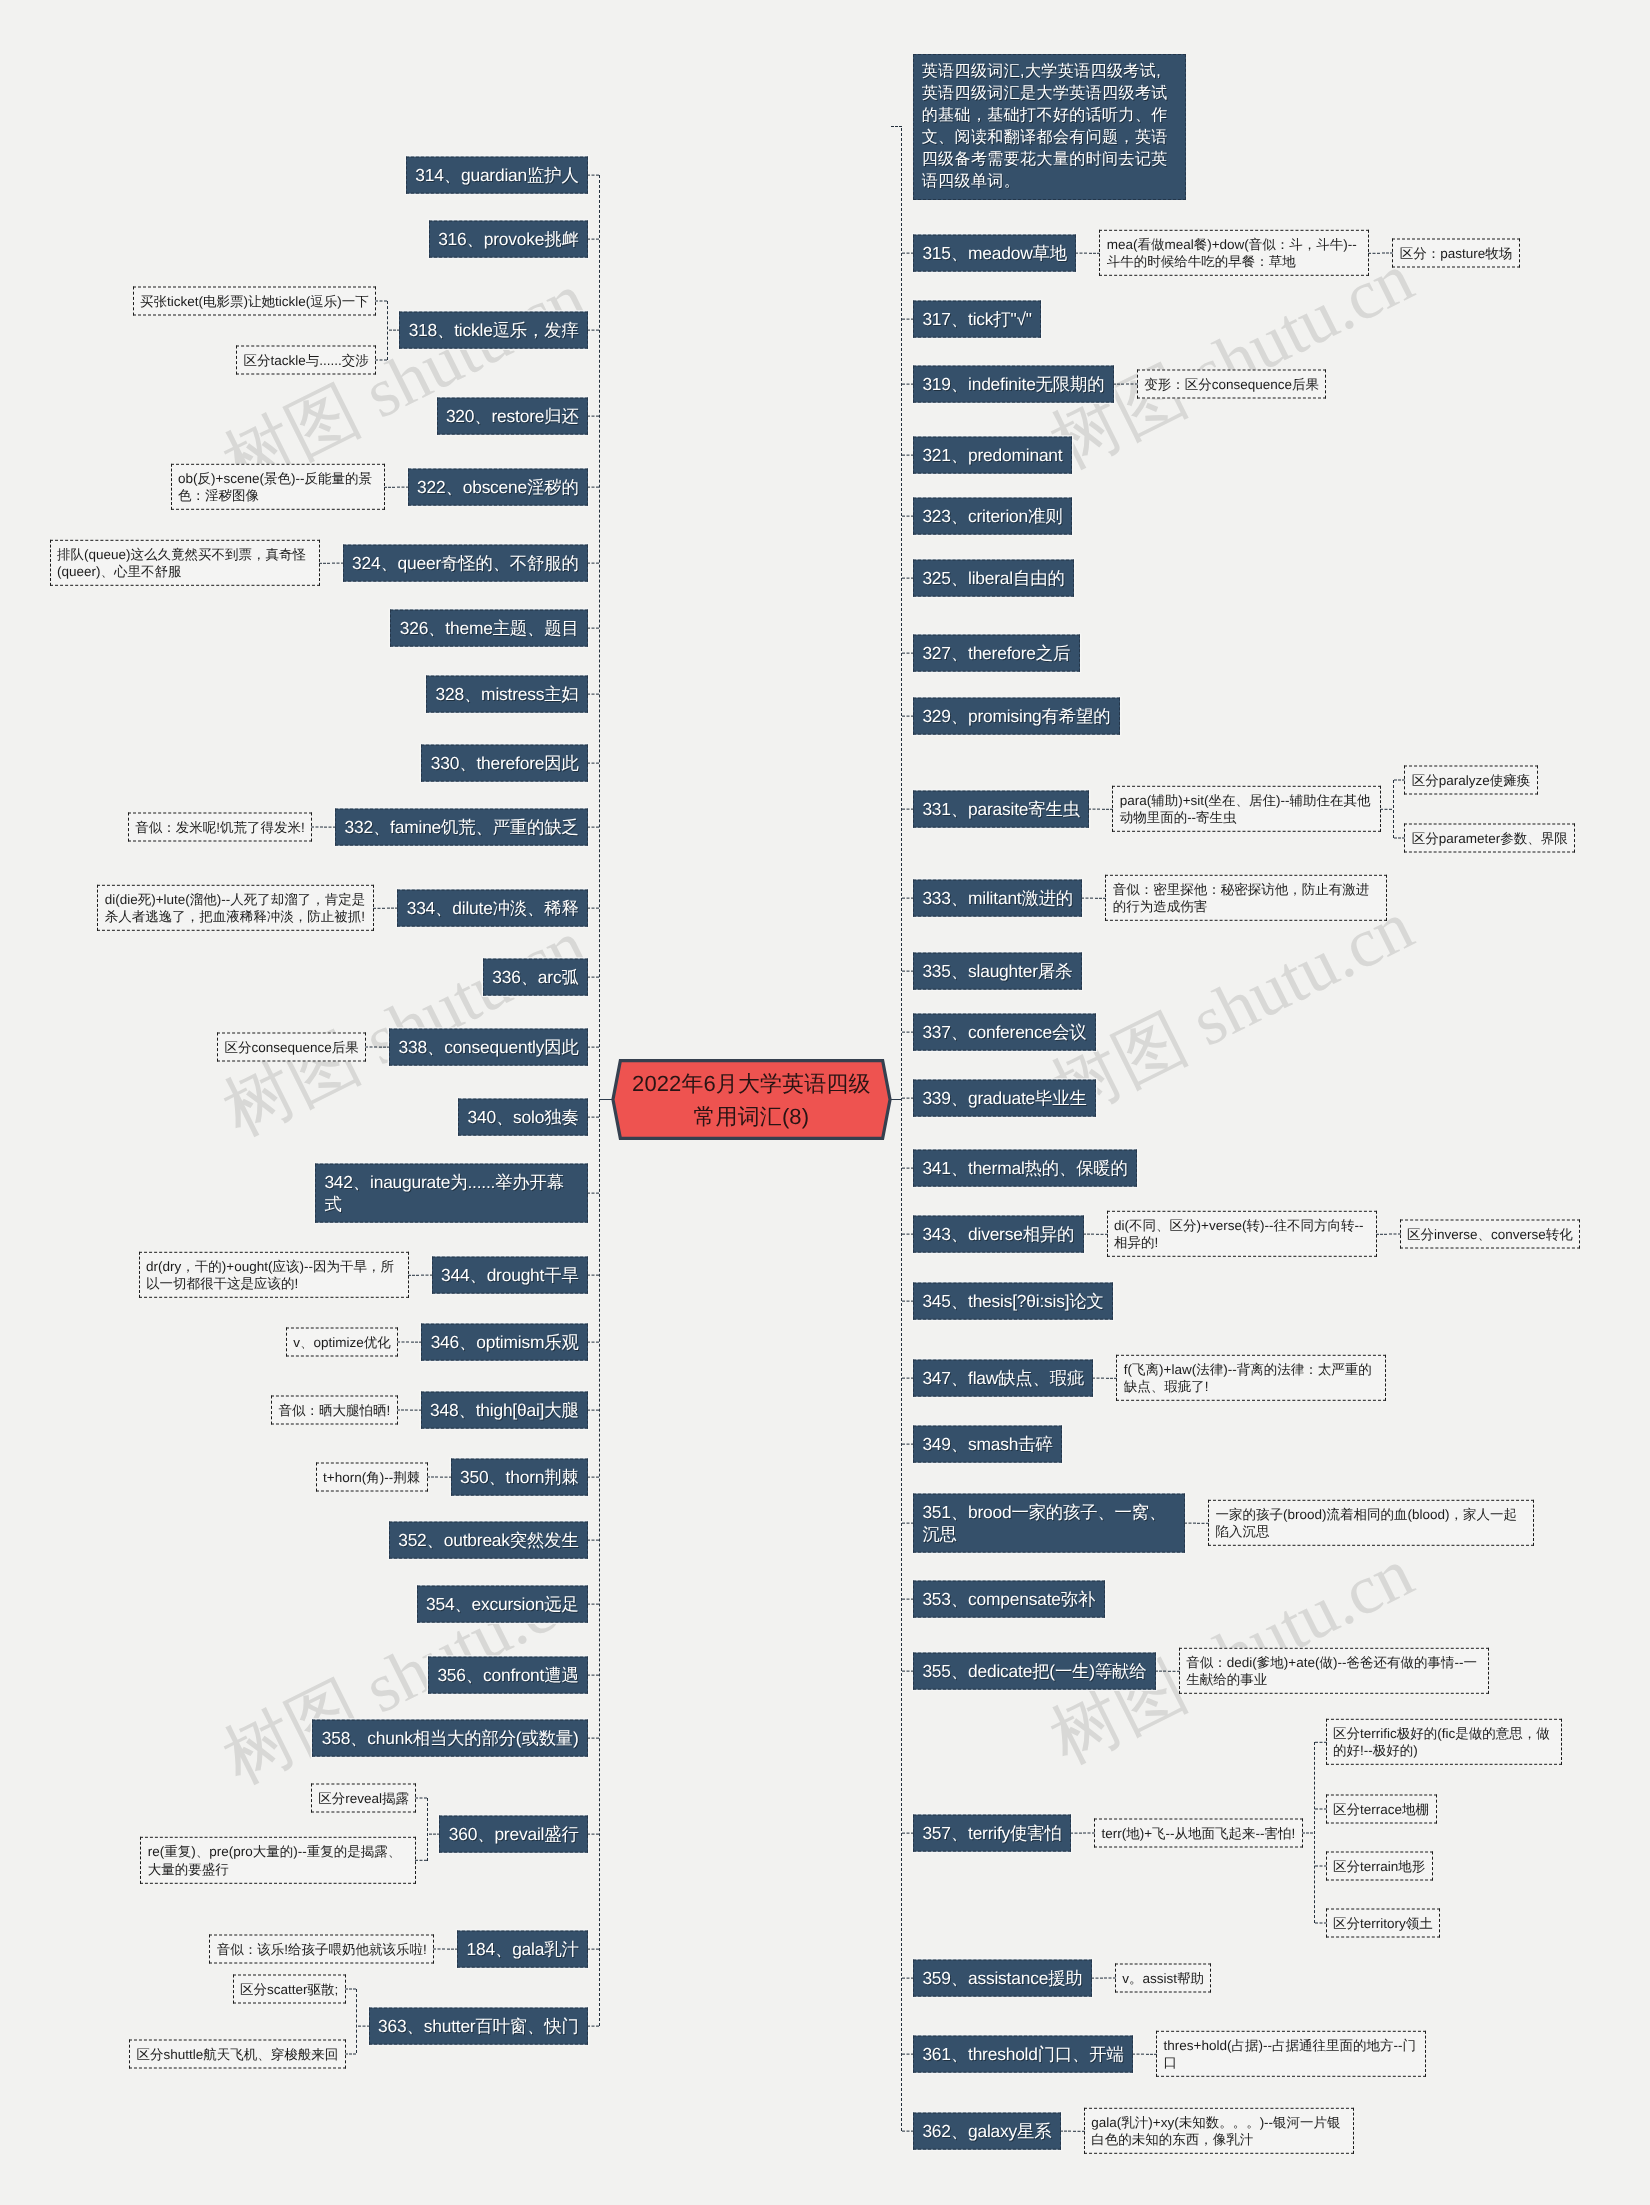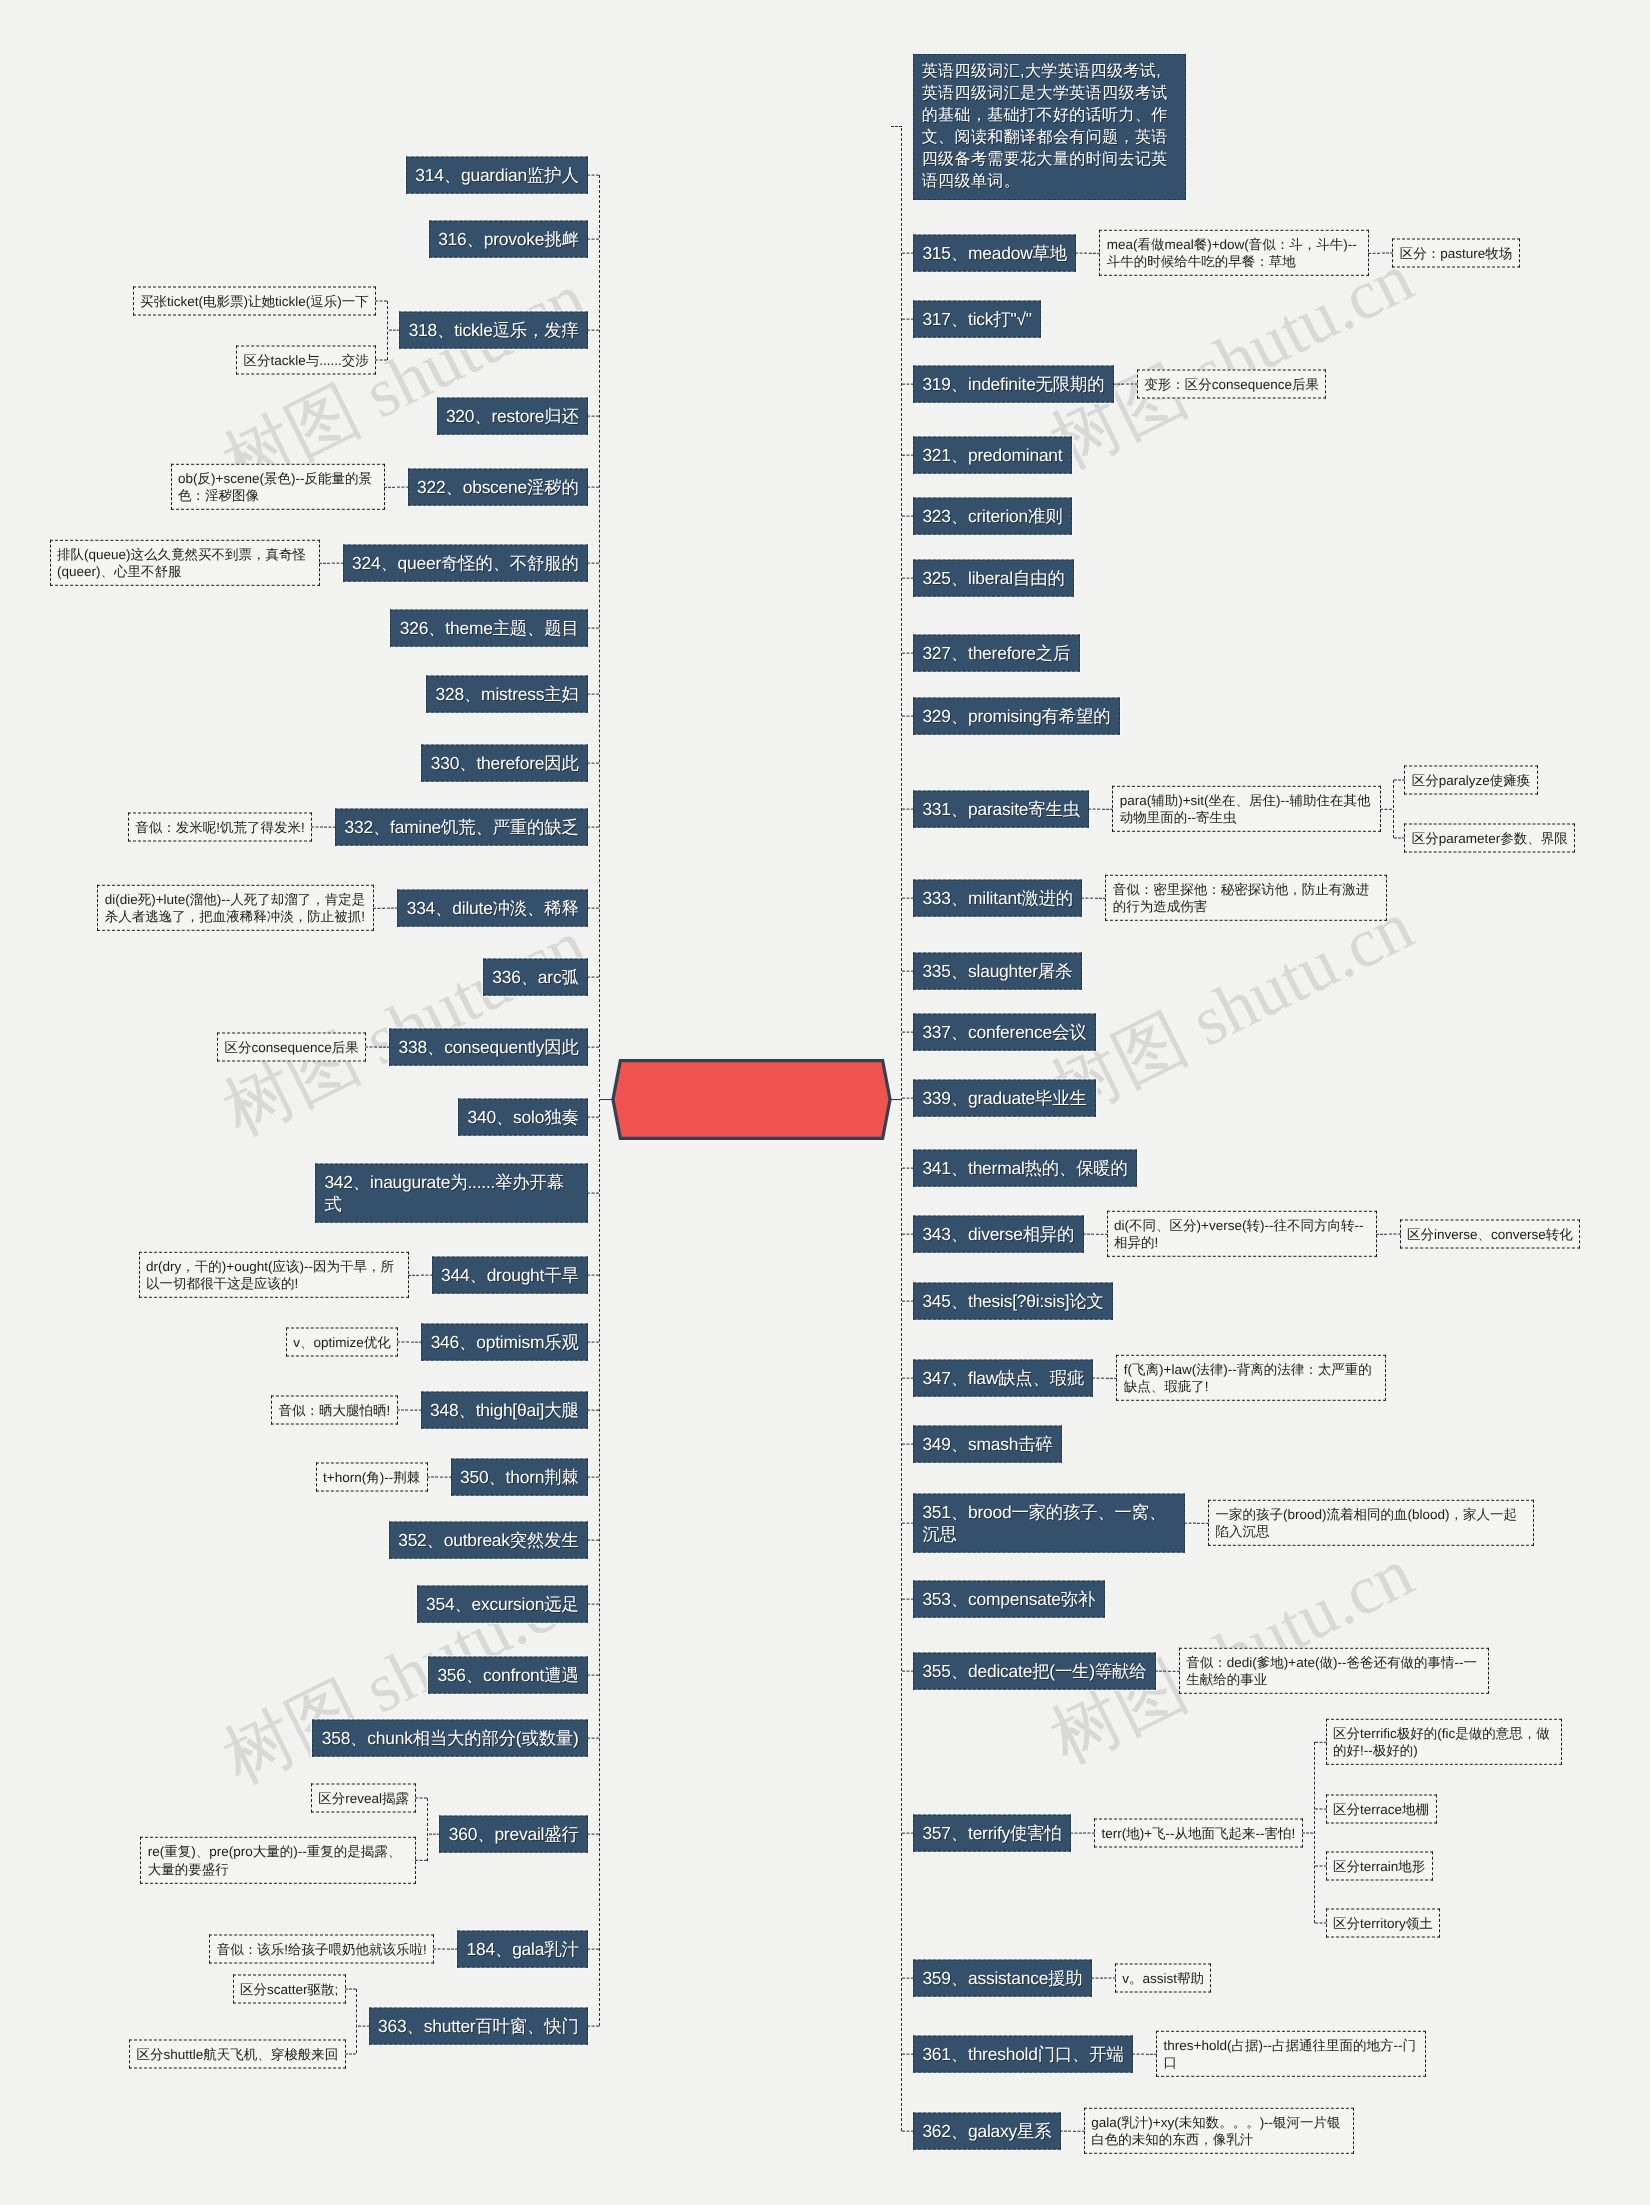--- a/index.html
+++ b/index.html
@@ -394,15 +394,16 @@
           </div>
         </div>
       </div>
     </div>
 <i class="stem" style="left:600px;width:11.6px"></i>
 <i class="stem" style="left:890px;width:11.6px"></i>
 <div id="rootnode">
       <svg id="rootshape" width="281" height="81" viewBox="0 0 436 126">
         <polygon points="14,2.5 422,2.5 433.5,63 422,123.5 14,123.5 2.5,63" fill="#ee5350" stroke="#36404f" stroke-width="5" stroke-linejoin="miter"></polygon>
       </svg>
+      <div id="roottext">2022年6月大学英语四级常用词汇(8)</div>
     </div>
 </div>
 
 
 </body></html>

